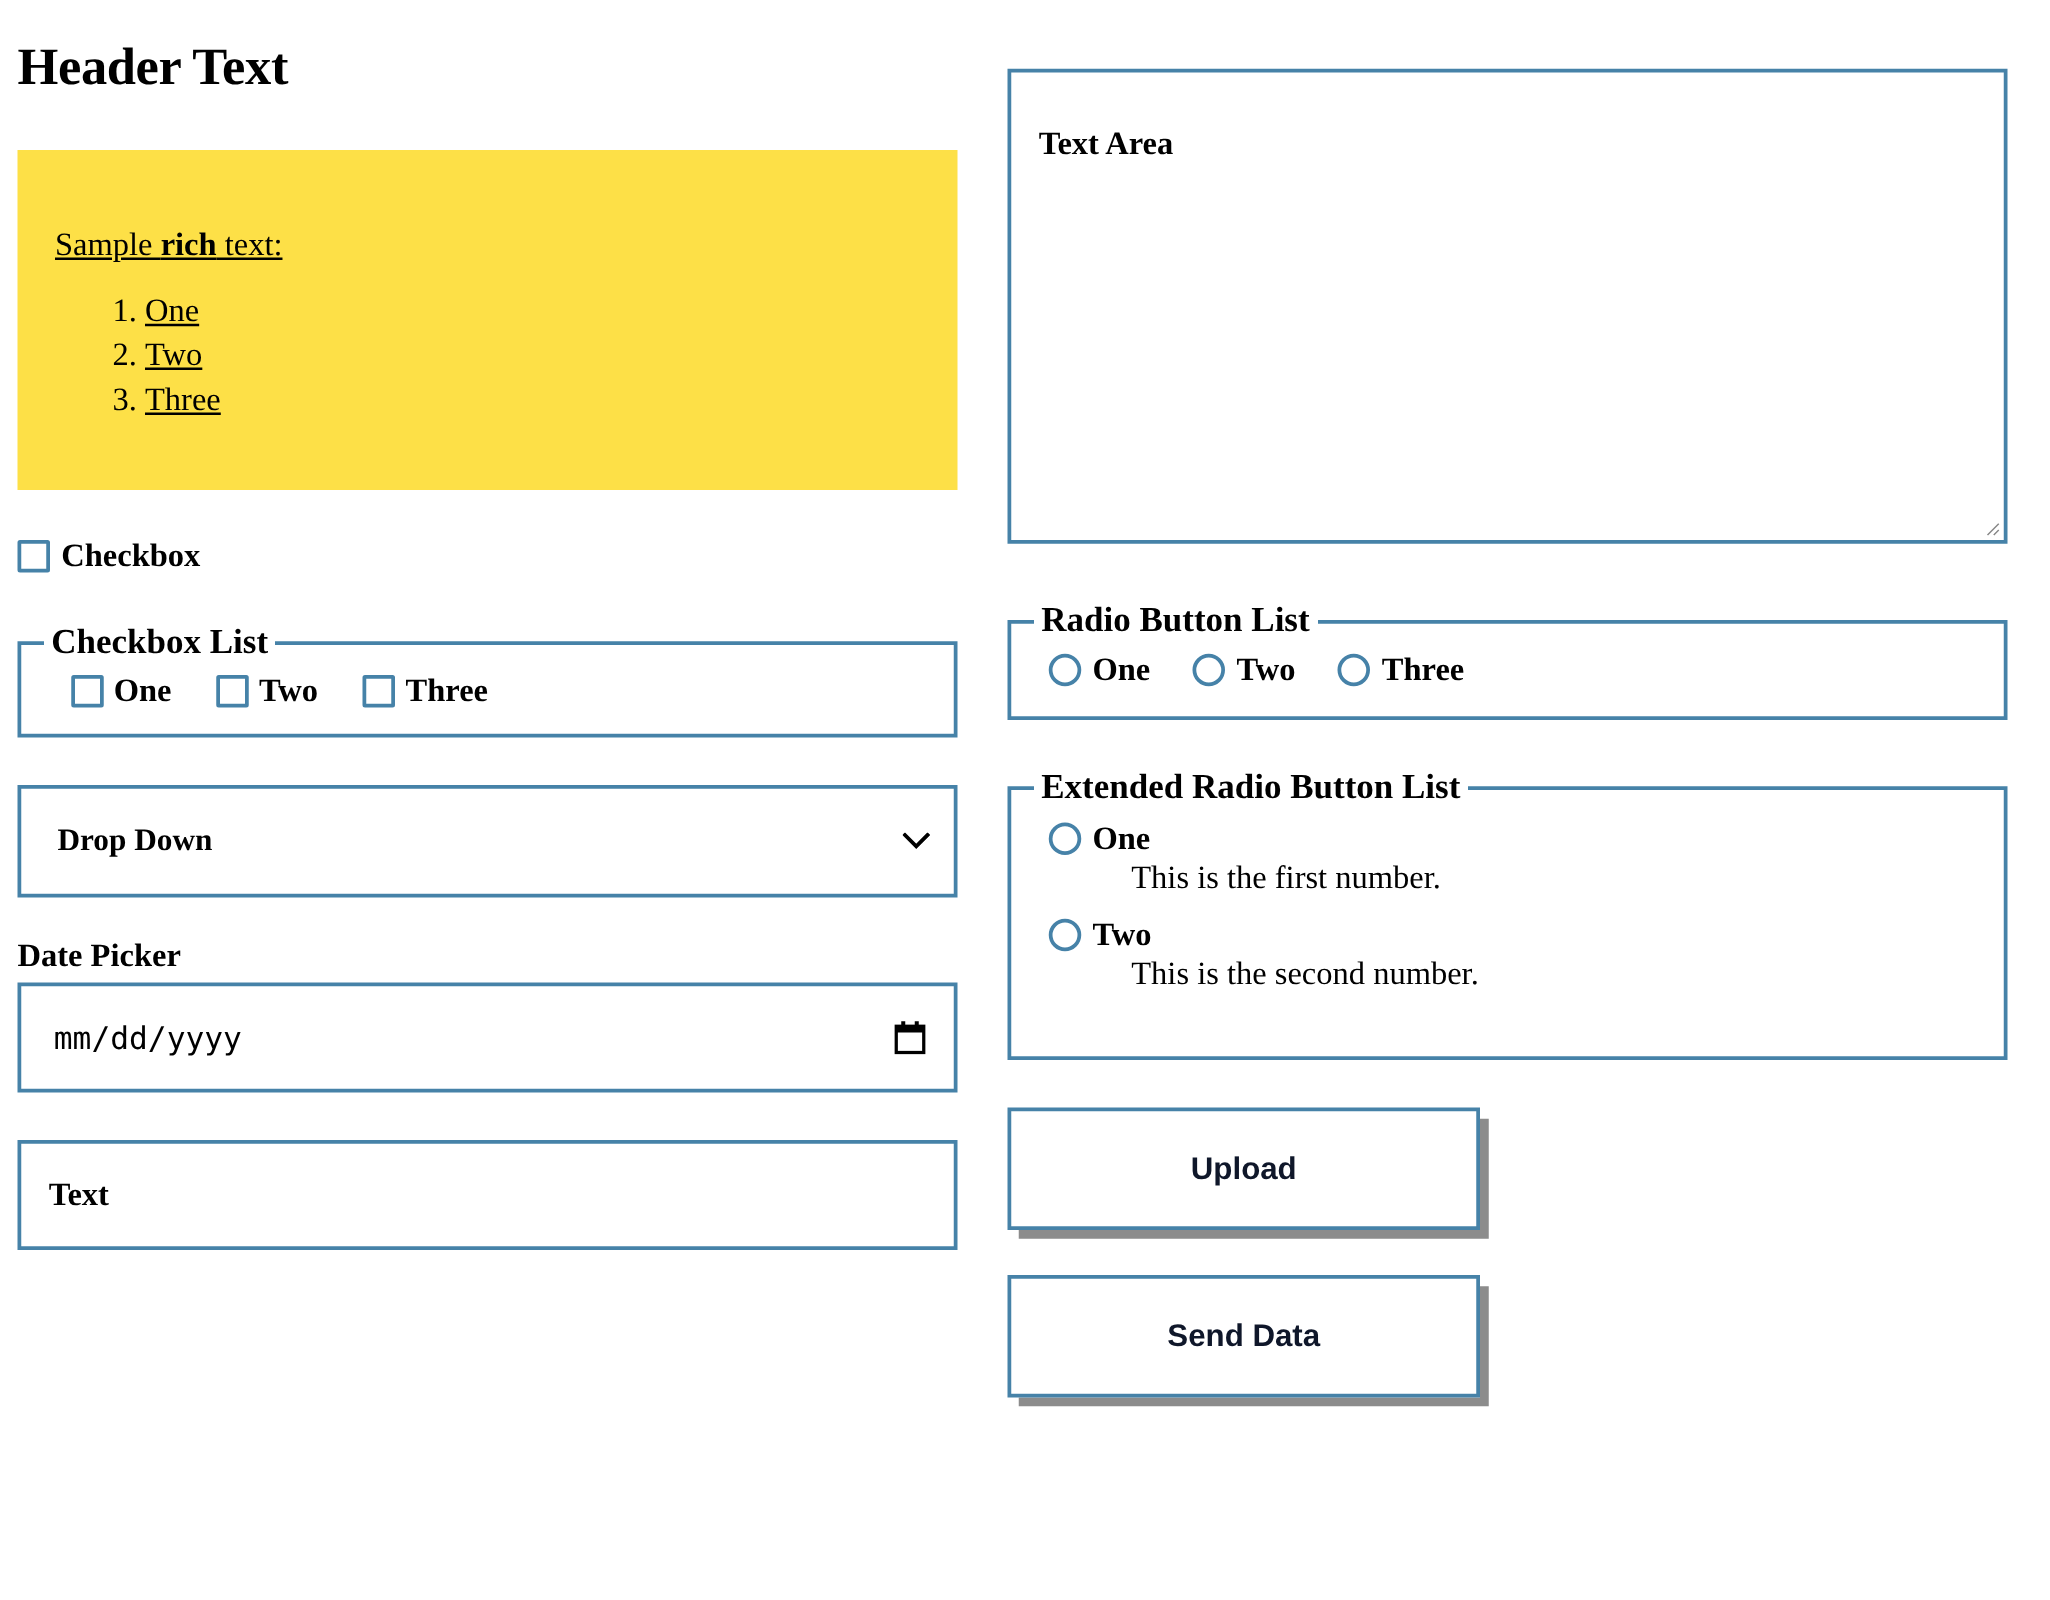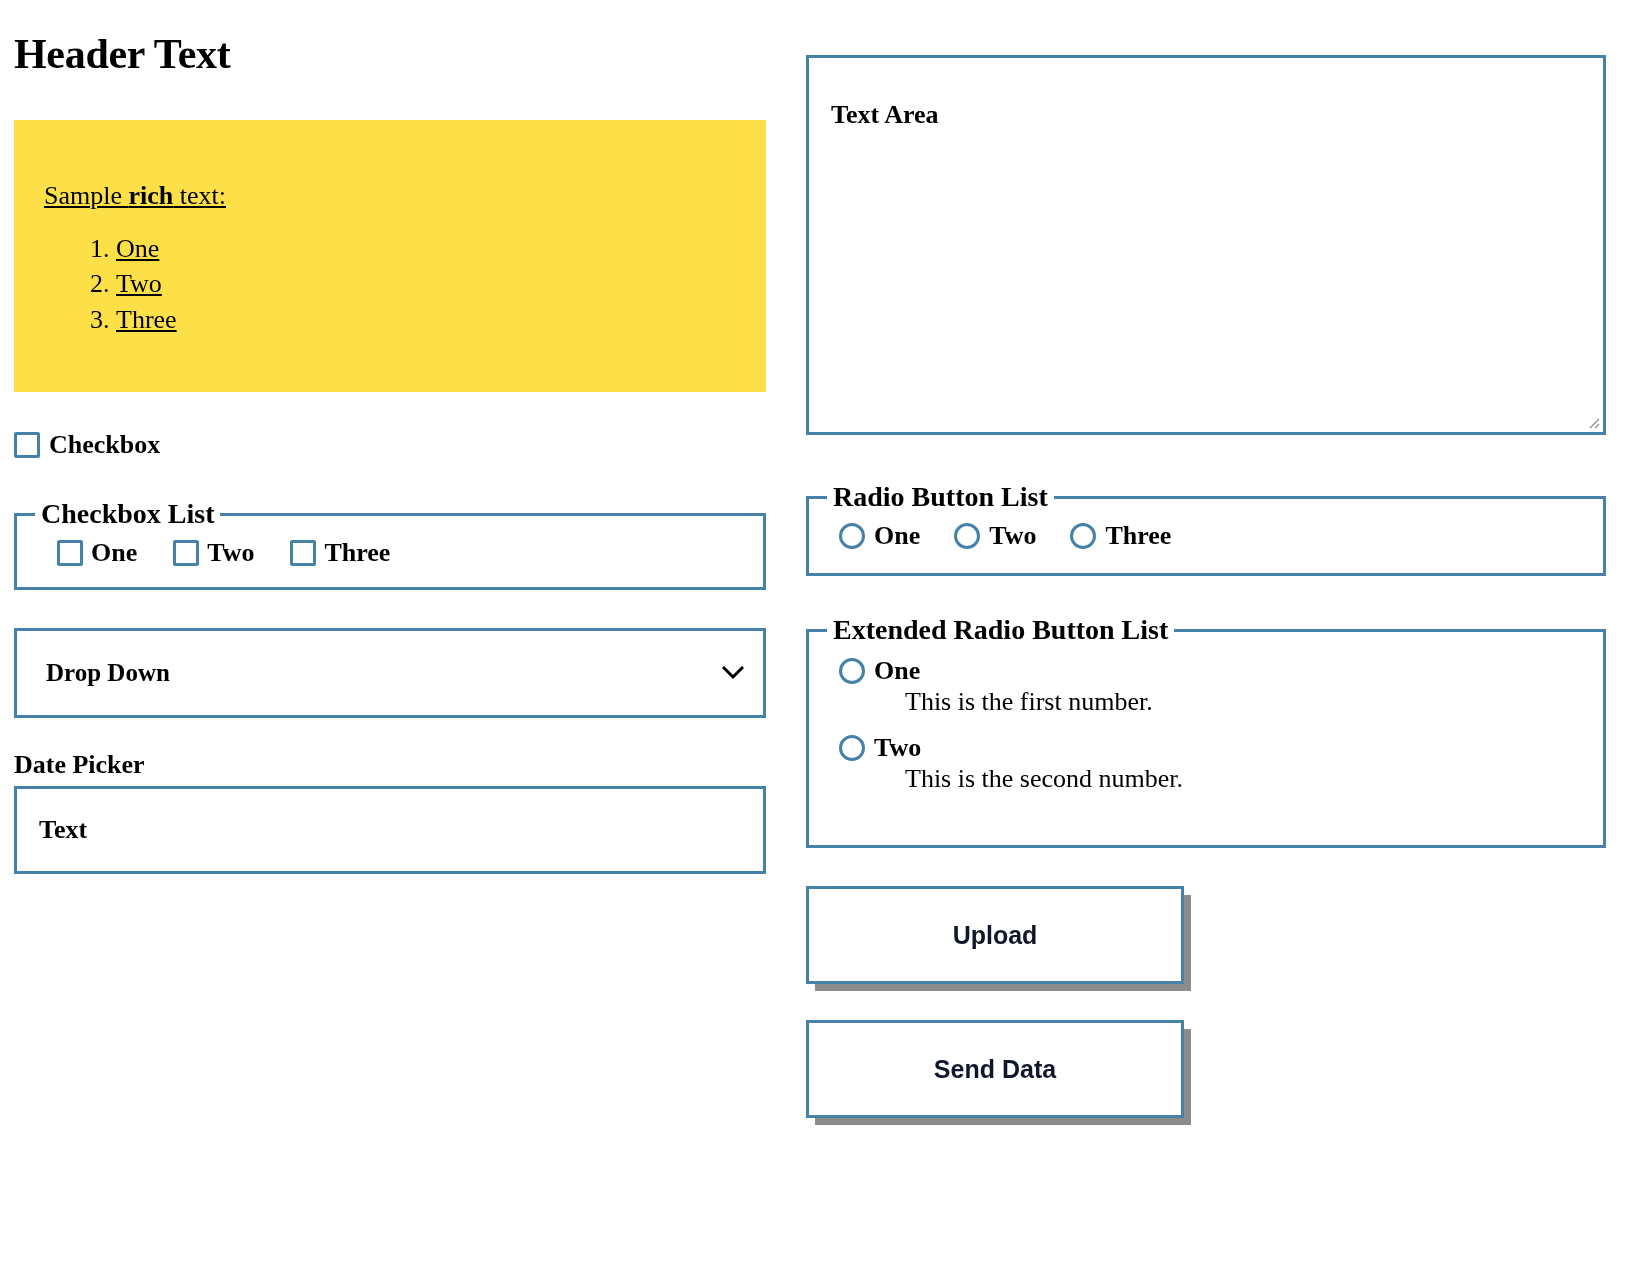--- a/index.html
+++ b/index.html
@@ -354,20 +354,31 @@
           <span>Drop Down</span>
         </div>
         <span class="select-chevron">
           <svg width="22" height="14" viewBox="0 0 22 14" aria-hidden="true">
             <path d="M2 2 L11 11 L20 2" fill="none" stroke="#000" stroke-width="3" stroke-linecap="square"></path>
           </svg>
         </span>
       </div>
 
       <div class="field-label">Date Picker</div>
+      <div class="date-wrap">
+        <span class="date-value">mm/dd/yyyy</span>
+        <span class="date-icon">
+          <svg width="26" height="28" viewBox="0 0 26 28" aria-hidden="true">
+            <rect x="2" y="5" width="22" height="21" fill="none" stroke="#000" stroke-width="2.6"></rect>
+            <rect x="2" y="5" width="22" height="5" fill="#000"></rect>
+            <rect x="6" y="1" width="3.2" height="6" fill="#000"></rect>
+            <rect x="16.8" y="1" width="3.2" height="6" fill="#000"></rect>
+          </svg>
+        </span>
+      </div>
 
       <div class="text-input">
         <span>Text</span>
       </div>
 
     </div>
 
     <div class="col-right">
 
       <div class="textarea-box">

